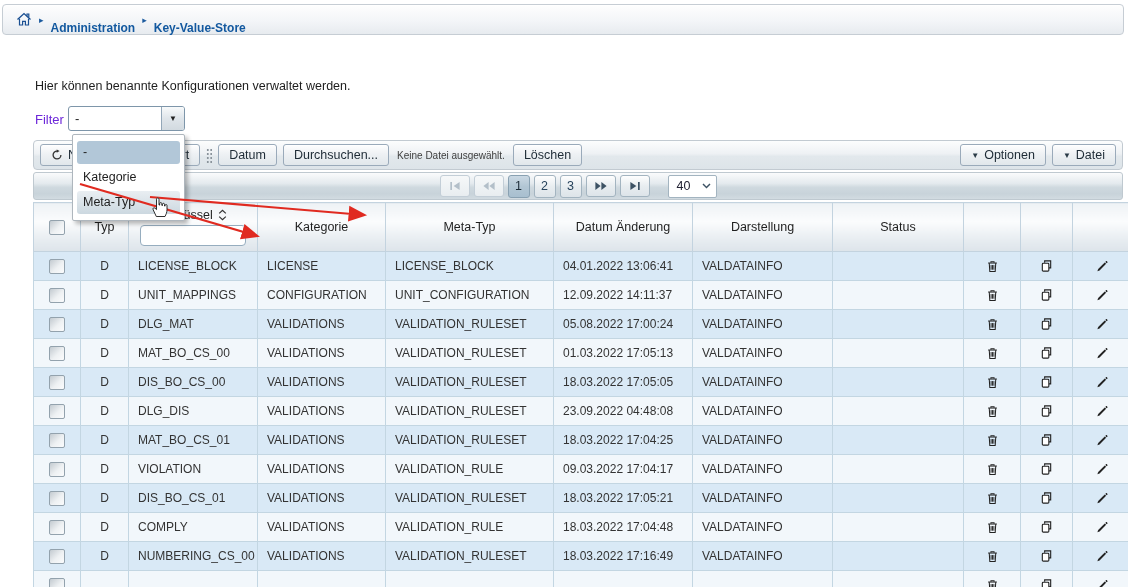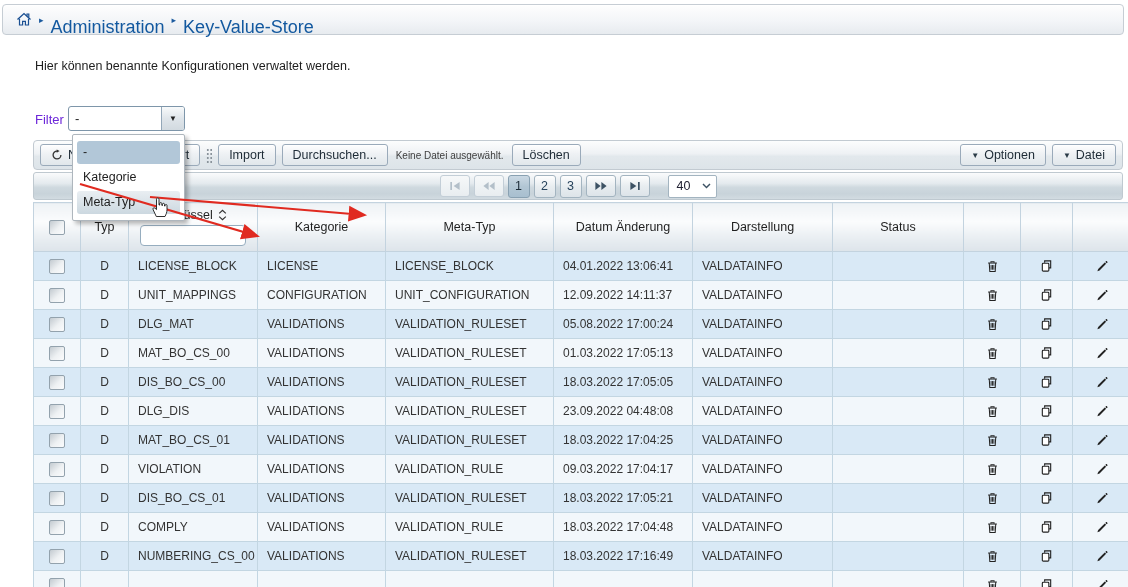--- a/index.html
+++ b/index.html
@@ -9,24 +9,24 @@
     background:#fff; font-family:"Liberation Sans", sans-serif; color:#222;
   }
   
   .breadcrumb-bar {
     position:absolute; left:2px; top:4px; width:1122px; height:31px;
     border:1px solid #c6cdd4; border-radius:4px;
     background:linear-gradient(180deg,#fefefe 0%,#f3f5f8 55%,#e7ebef 100%);
     display:flex; align-items:center; padding-left:13px; gap:7px;
     box-shadow:inset 0 1px 0 #fff;
   }
-  .crumb { font-size:18px; font-weight:normal; color:#12589f; text-decoration:none; cursor:pointer;margin-top:16px; }
+  .crumb { font-size:12px; font-weight:bold; color:#12589f; text-decoration:none; cursor:pointer;margin-top:16px; }
   .crumb-sep { font-size:9px; color:#1b5a9e; }
   
-  .intro { position:absolute; left:35px; top:59px; font-size:12.5px; color:#1d1d1d; }
+  .intro { position:absolute; left:35px; top:79px; font-size:12.5px; color:#1d1d1d; }
   
   .filter-label { position:absolute; left:35px; top:112px; font-size:13px; color:#6d28d9; }
   .combobox {
     position:absolute; left:68px; top:106px; width:117px; height:25px;
     border:1px solid #7e96aa; border-radius:3px; background:#fff;
     display:flex; align-items:stretch; cursor:pointer;
   }
   .combobox .combo-value { flex:1; font-size:13px; padding:4px 0 0 6px; color:#222; }
   .combo-btn {
     width:23px; border-left:1px solid #93a7b8; border-radius:0 2px 2px 0;
@@ -165,21 +165,21 @@
           <path d="M5.7 0.6 L8.6 2.1 L5.7 3.7 Z" fill="#333"></path>
         </svg>
       </span>
       <span>Neu laden</span>
     </button>
     <button class="tbtn">
         <span>Export</span>
       </button>
     <span class="grip"></span>
     <button class="tbtn">
-        <span>Import</span>
+        <span>Datum</span>
       </button>
     <button class="tbtn">
         <span>Durchsuchen...</span>
       </button>
     <span class="file-status">Keine Datei ausgewählt.</span>
     <button class="tbtn">
         <span>Löschen</span>
       </button>
     <span class="tb-right">
       <button class="tbtn">

